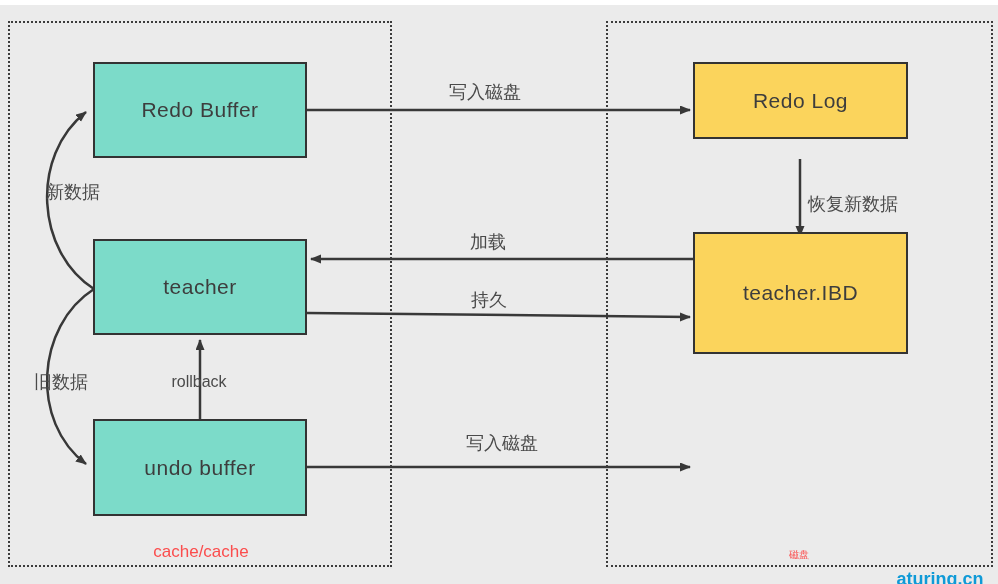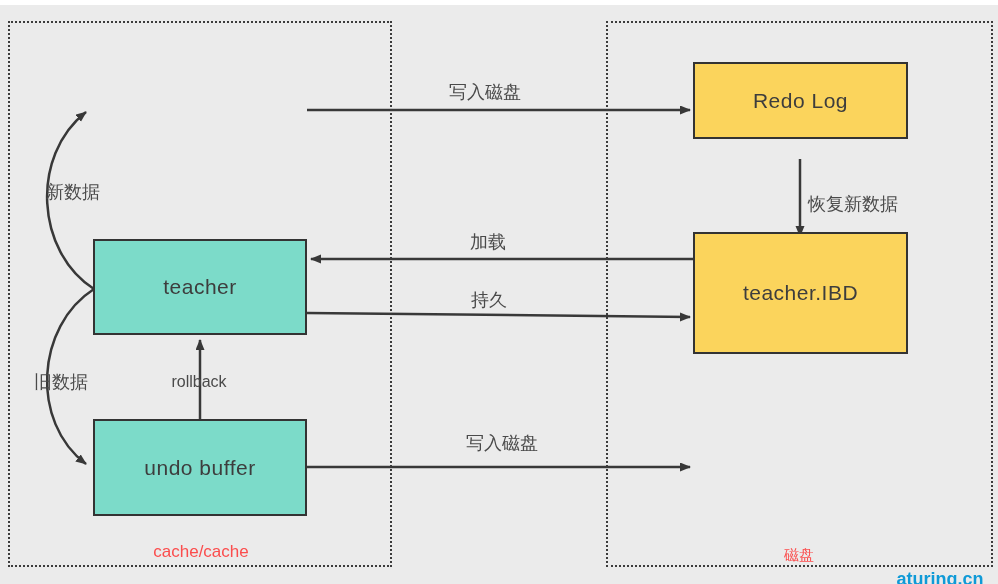--- a/index.html
+++ b/index.html
@@ -82,20 +82,23 @@
     <path d="M 307 110 L 690 110" stroke="#383838" stroke-width="2.5" fill="none" marker-end="url(#arrow)"></path>
     <path d="M 800 159 L 800 236" stroke="#383838" stroke-width="2.5" fill="none" marker-end="url(#arrow)"></path>
     <path d="M 693 259 L 311 259" stroke="#383838" stroke-width="2.5" fill="none" marker-end="url(#arrow)"></path>
     <path d="M 307 313 L 690 317" stroke="#383838" stroke-width="2.5" fill="none" marker-end="url(#arrow)"></path>
     <path d="M 307 467 L 690 467" stroke="#383838" stroke-width="2.5" fill="none" marker-end="url(#arrow)"></path>
     <path d="M 94 289 C 36 252, 30 156, 86 112" stroke="#383838" stroke-width="2.5" fill="none" marker-end="url(#arrow)"></path>
     <path d="M 94 289 C 36 326, 30 422, 86 464" stroke="#383838" stroke-width="2.5" fill="none" marker-end="url(#arrow)"></path>
     <path d="M 200 419 L 200 340" stroke="#383838" stroke-width="2.5" fill="none" marker-end="url(#arrow)"></path>
   </svg>
 
+  <div class="node teal n-redo-buffer">
+    <span>Redo Buffer</span>
+  </div>
   <div class="node teal n-teacher">
     <span>teacher</span>
   </div>
   <div class="node teal n-undo-buffer">
     <span>undo buffer</span>
   </div>
   <div class="node yellow n-redo-log">
     <span>Redo Log</span>
   </div>
   <div class="node yellow n-teacher-ibd">
@@ -105,16 +108,16 @@
   <div class="edge-label" style="left:485px; top:92px;">写入磁盘</div>
   <div class="edge-label" style="left:853px; top:204px;">恢复新数据</div>
   <div class="edge-label" style="left:488px; top:242px;">加载</div>
   <div class="edge-label" style="left:489px; top:300px;">持久</div>
   <div class="edge-label" style="left:502px; top:443px;">写入磁盘</div>
   <div class="edge-label" style="left:73px; top:192px;">新数据</div>
   <div class="edge-label" style="left:61px; top:382px;">旧数据</div>
   <div class="edge-label" style="left:199px; top:382px; font-size:16px;">rollback</div>
 
   <div class="group-label" style="left:201px; top:552px;">cache/cache</div>
-  <div class="group-label" style="left:799px; top:555px; font-size:15px;">磁盘</div>
+  <div class="group-label" style="left:799px; top:555px; font-size:10px;">磁盘</div>
   <div class="watermark" style="left:940px; top:545px;margin-top:34px;">aturing.cn</div>
 
 </div>
 
 </body></html>

